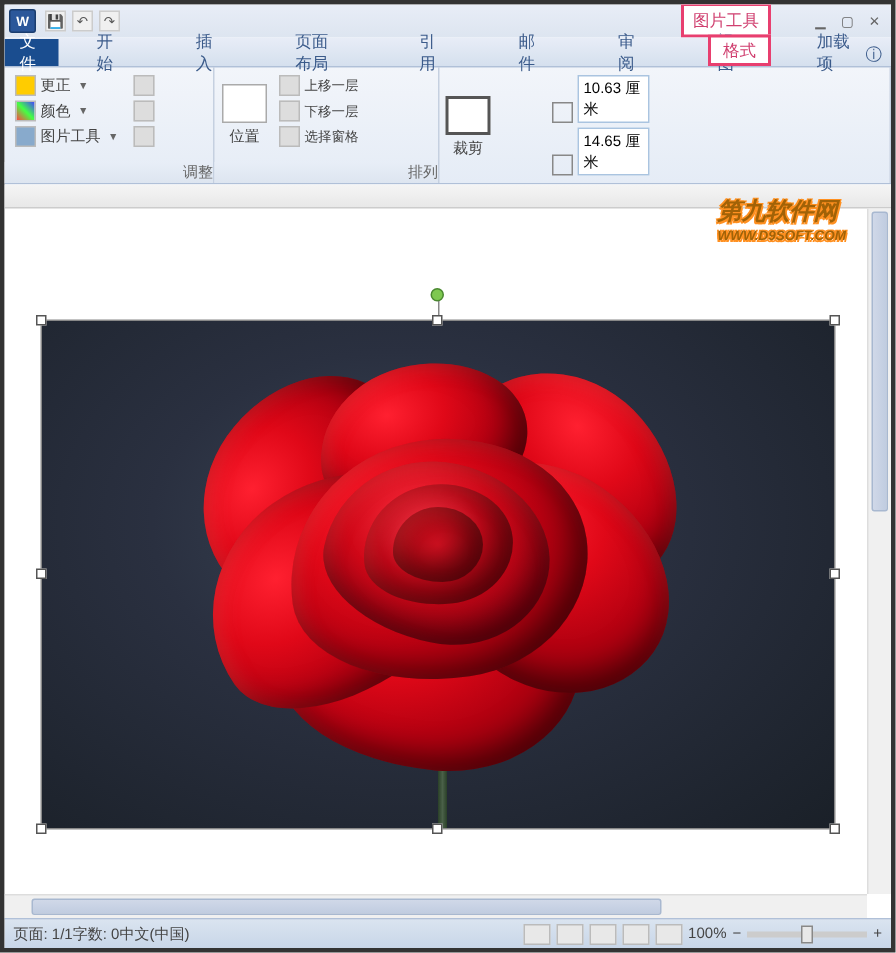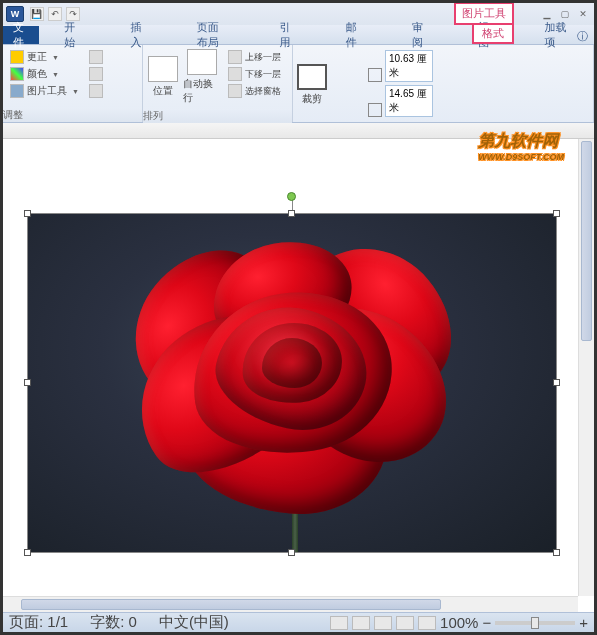--- a/index.html
+++ b/index.html
@@ -13,21 +13,21 @@
 .win-btns { position: absolute; right: 4px; display: flex; gap: 4px; }
 .win-btn { width: 14px; height: 12px; font-size: 9px; display: flex; align-items: center; justify-content: center; color: #666; }
 .tabs { height: 20px; background: linear-gradient(#e8edf7,#d5e0ee); display: flex; align-items: flex-end; font-size: 11px; border-bottom: 1px solid #b0c0d8; position: relative; }
 .tab-file { background: #1a4d8f; color: #fff; padding: 0 10px; height: 18px; display: flex; align-items: center; }
 .tab { padding: 2px 25px; color: #3a5a8a; height: 18px; display: flex; align-items: center; cursor: pointer; }
 .tab-fmt { position: absolute; right: 80px; border: 2px solid #e83f6f; padding: 1px 8px; color: #d04070; background: #fff; }
 .help-ic { position: absolute; right: 6px; color: #3a5a8a; font-size: 11px; }
 .ribbon { height: 78px; background: linear-gradient(#f2f5fa,#e5ecf6); border-bottom: 1px solid #b0c0d8; display: flex; }
 .group { border-right: 1px solid #c5d0e0; display: flex; flex-direction: column; }
 .group-body { flex: 1; display: flex; padding: 2px; }
-.group-lbl { height: 14px; font-size: 10px; color: #666; text-align: left; background: linear-gradient(#e8eef7,#dde5f0); }
+.group-lbl { height: 14px; font-size: 10px; color: #666; text-align: right; background: linear-gradient(#e8eef7,#dde5f0); }
 .bigbtn { width: 42px; display: flex; flex-direction: column; align-items: center; justify-content: center; padding: 2px; font-size: 10px; color: #444; cursor: pointer; }
 .bigbtn-ic { width: 30px; height: 26px; margin-bottom: 2px; }
 .removebg { border: 2px solid #e83f6f; background: linear-gradient(#fef8d8,#fceea0); }
 .removebg .bigbtn-ic { background: linear-gradient(#7eb6e8 50%, #6a9a4a 50%); }
 .vstack { display: flex; flex-direction: column; gap: 1px; padding: 2px; font-size: 10px; color: #444; }
 .smbtn { display: flex; align-items: center; gap: 3px; padding: 1px 3px; cursor: pointer; white-space: nowrap; }
 .smic { width: 14px; height: 14px; background: #ddd; border: 1px solid #bbb; display: inline-block; }
 .dd { font-size: 7px; color: #666; margin-left: 2px; }
 .styleic { width: 30px; height: 26px; background: linear-gradient(135deg,#88c0e8,#5a9ad0); border: 1px solid #aaa; }
 .thumbs { display: flex; gap: 2px; flex-wrap: wrap; width: 72px; padding: 2px; }
@@ -57,21 +57,21 @@
 .handle { position: absolute; width: 7px; height: 7px; background: #fff; border: 1px solid #555; }
 .h-tl{top:-4px;left:-4px}.h-tr{top:-4px;right:-4px}.h-bl{bottom:-4px;left:-4px}.h-br{bottom:-4px;right:-4px}
 .h-t{top:-4px;left:50%;margin-left:-4px}.h-b{bottom:-4px;left:50%;margin-left:-4px}
 .h-l{left:-4px;top:50%;margin-top:-4px}.h-r{right:-4px;top:50%;margin-top:-4px}
 .rot-handle{position:absolute;width:9px;height:9px;background:#7ec850;border:1px solid #4a8830;border-radius:50%;top:-22px;left:50%;margin-left:-5px}
 .rot-line{position:absolute;width:1px;height:14px;background:#888;top:-14px;left:50%}
 .vscroll { position: absolute; right: 0; top: 16px; bottom: 16px; width: 16px; background: #f0f0f0; border-left: 1px solid #ddd; }
 .vthumb { position: absolute; top: 2px; left: 2px; right: 2px; height: 200px; background: linear-gradient(90deg,#d0d8e8,#c0cce0); border: 1px solid #a8b8d0; border-radius: 2px; }
 .hscroll { position: absolute; left: 0; right: 16px; bottom: 0; height: 16px; background: #f0f0f0; border-top: 1px solid #ddd; }
 .hthumb { position: absolute; left: 18px; top: 2px; bottom: 2px; width: 420px; background: linear-gradient(#d0d8e8,#c0cce0); border: 1px solid #a8b8d0; border-radius: 2px; }
-.statusbar { position: absolute; bottom: 0; left: 0; right: 0; height: 20px; background: linear-gradient(#dae4f0,#c8d6e8); border-top: 1px solid #b0c0d8; display: flex; align-items: center; font-size: 15px; color: #444; padding: 0 6px; gap: 22px; }
+.statusbar { position: absolute; bottom: 0; left: 0; right: 0; height: 20px; background: linear-gradient(#dae4f0,#c8d6e8); border-top: 1px solid #b0c0d8; display: flex; align-items: center; font-size: 10px; color: #444; padding: 0 6px; gap: 0; }
 .statusbar .right { margin-left: auto; display: flex; align-items: center; gap: 4px; }
 .view-btn { width: 18px; height: 14px; background: #e8e8e8; border: 1px solid #bbb; }
 .zoom-slider { width: 80px; height: 4px; background: #ccc; position: relative; }
 .zoom-thumb { position: absolute; width: 8px; height: 12px; background: #e8e8e8; border: 1px solid #888; top: -4px; left: 36px; }
 .watermark { position: absolute; right: 30px; top: 128px; font-size: 16px; font-weight: bold; font-style: italic; color: #a16207; z-index: 100; text-shadow: 1px 1px 0 #ff9020, -1px -1px 0 #ff9020, 1px -1px 0 #ff9020, -1px 1px 0 #ff9020; }
 .watermark .sub { font-size: 9px; display: block; text-align: right; }
 </style>
 </head>
 <body>
 
@@ -138,24 +138,20 @@
     </div>
     <div class="group-lbl">调整</div>
   </div>
 
 
   <div class="group" style="width:150px">
     <div class="group-body">
       <div class="bigbtn" style="width:36px">
         <div class="bigbtn-ic" style="background:#fff;border:1px solid #aaa"></div>
         <span>位置</span>
-      </div>
-      <div class="bigbtn" style="width:42px">
-        <div class="bigbtn-ic" style="background:#fff;border:1px solid #aaa"></div>
-        <span>自动换行</span>
       </div>
       <div class="vstack" style="font-size:9px">
         <div class="smbtn">
             <span class="smic"></span>
             <span>上移一层</span>
           </div>
         <div class="smbtn">
             <span class="smic"></span>
             <span>下移一层</span>
           </div>

